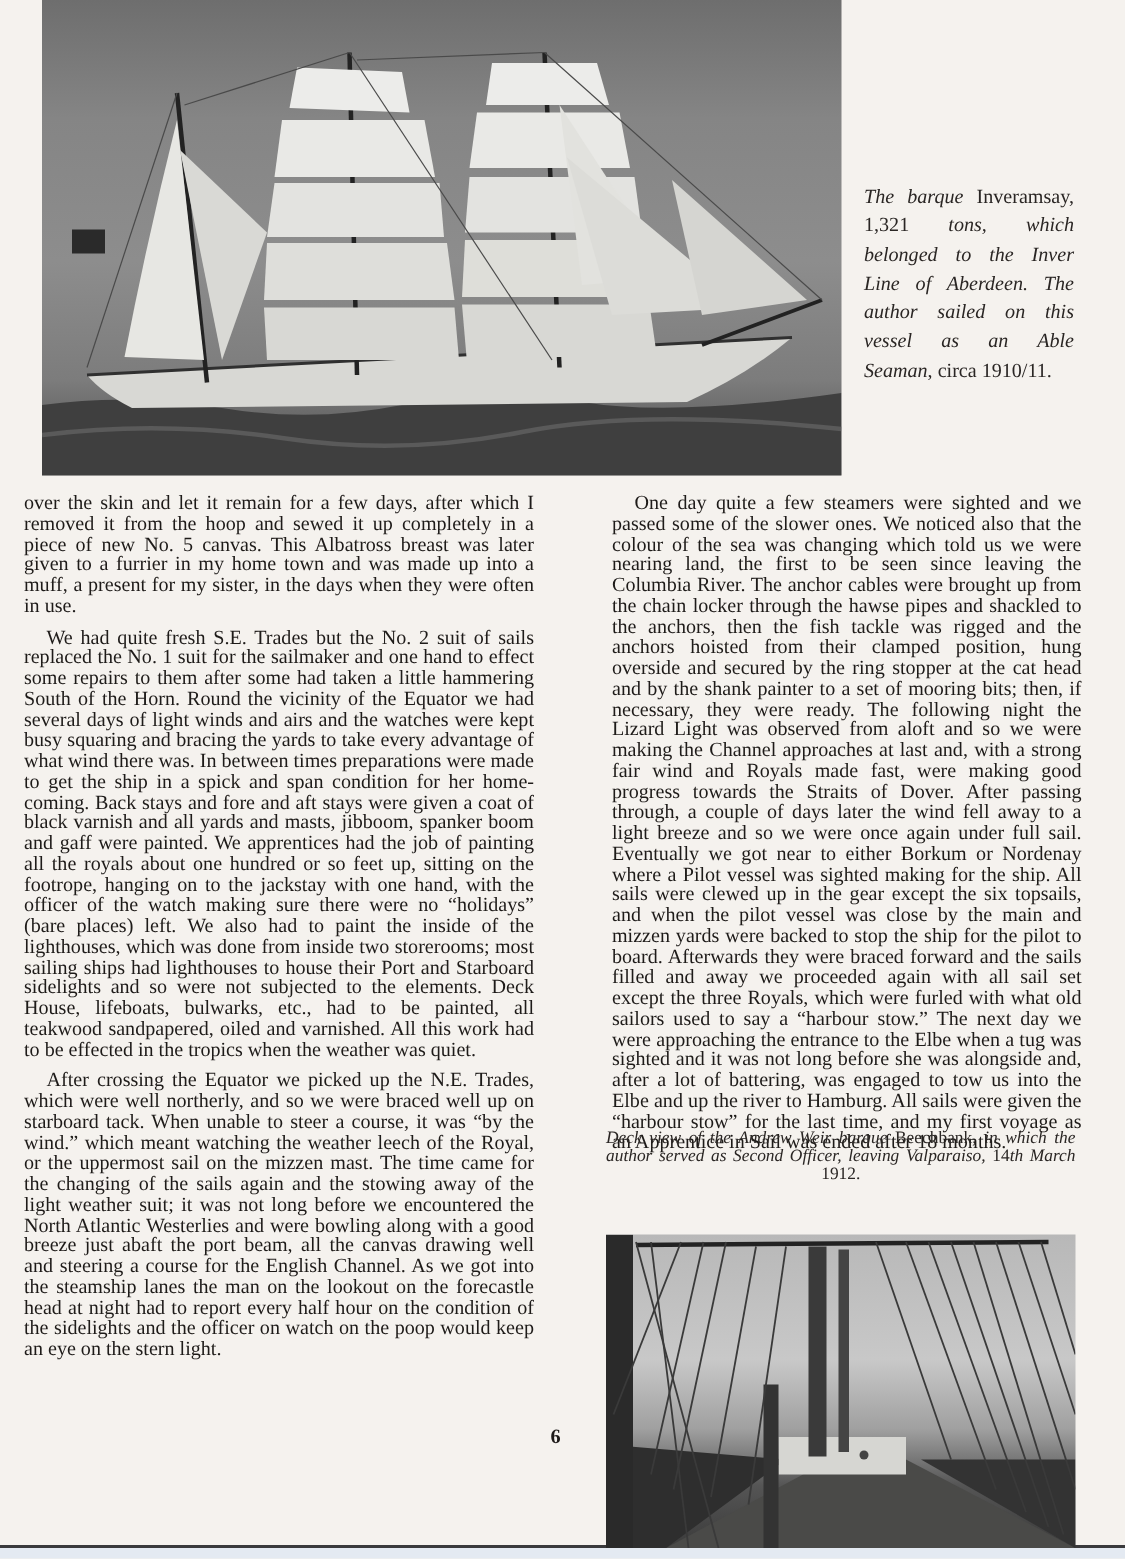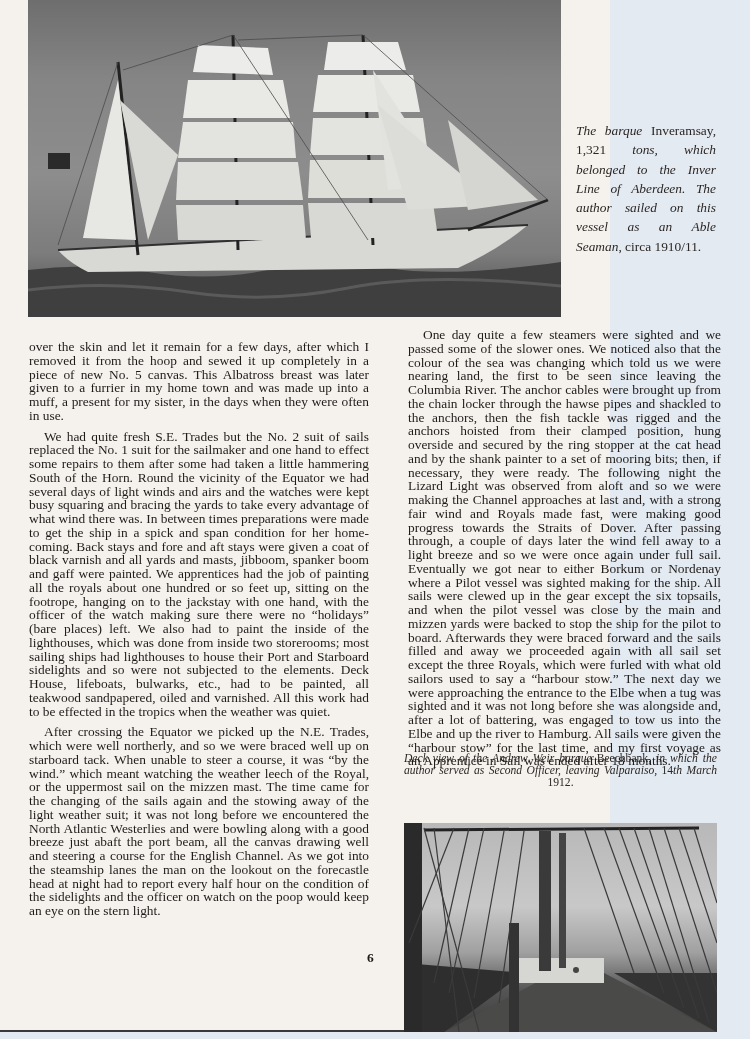--- a/index.html
+++ b/index.html
@@ -3,42 +3,42 @@
 <meta charset="utf-8">
 <style>
   html, body { margin: 0; padding: 0; }
   body {
     width: 750px; height: 1039px; position: relative; overflow: hidden;
     background: #e4eaf2;
     font-family: "Liberation Serif", "DejaVu Serif", serif;
     color: #1e1b19;
   }
   .page {
-    position: absolute; left: 0; top: 0; width: 610px; height: 1032px;
+    position: absolute; left: 0; top: 0; width: 750px; height: 1032px;
     background: #f5f2ee;
     border-bottom: 2px solid #3a3a3c;
     box-sizing: border-box;
   }
   
   .top-photo {
     position: absolute; left: 28px; top: 0; width: 533px; height: 317px;
     background: linear-gradient(180deg, #6e6e6e 0%, #858585 25%, #8d8d8d 55%, #7c7c7c 80%, #4a4a4a 100%);
     overflow: hidden;
   }
   .top-photo svg { position: absolute; left: 0; top: 0; width: 533px; height: 317px; }
   .caption-top {
     position: absolute; left: 576px; top: 121px; width: 140px;
     font-size: 13.4px; line-height: 19.3px; text-align: justify;
     color: #2a2624;
   }
   .col {
     position: absolute; top: 328px; font-size: 13.4px; line-height: 13.75px;
     text-align: justify; hyphens: none;
   }
-  .col-left { left: 29px; width: 340px; margin-top: 12px; }
+  .col-left { left: 16px; width: 340px; }
   .col-right { left: 408px; width: 313px; }
   .col p { margin: 0; text-indent: 0; }
   .col p.indent { text-indent: 15px; }
   .col p + p { margin-top: 7px; }
   .page-number {
     position: absolute; left: 367px; top: 950px; font-size: 13.5px; font-weight: bold;
   }
   .caption-bottom {
     position: absolute; left: 404px; top: 753px; width: 313px;
     font-size: 11.6px; line-height: 11.8px; text-align: justify; text-align-last: center;

